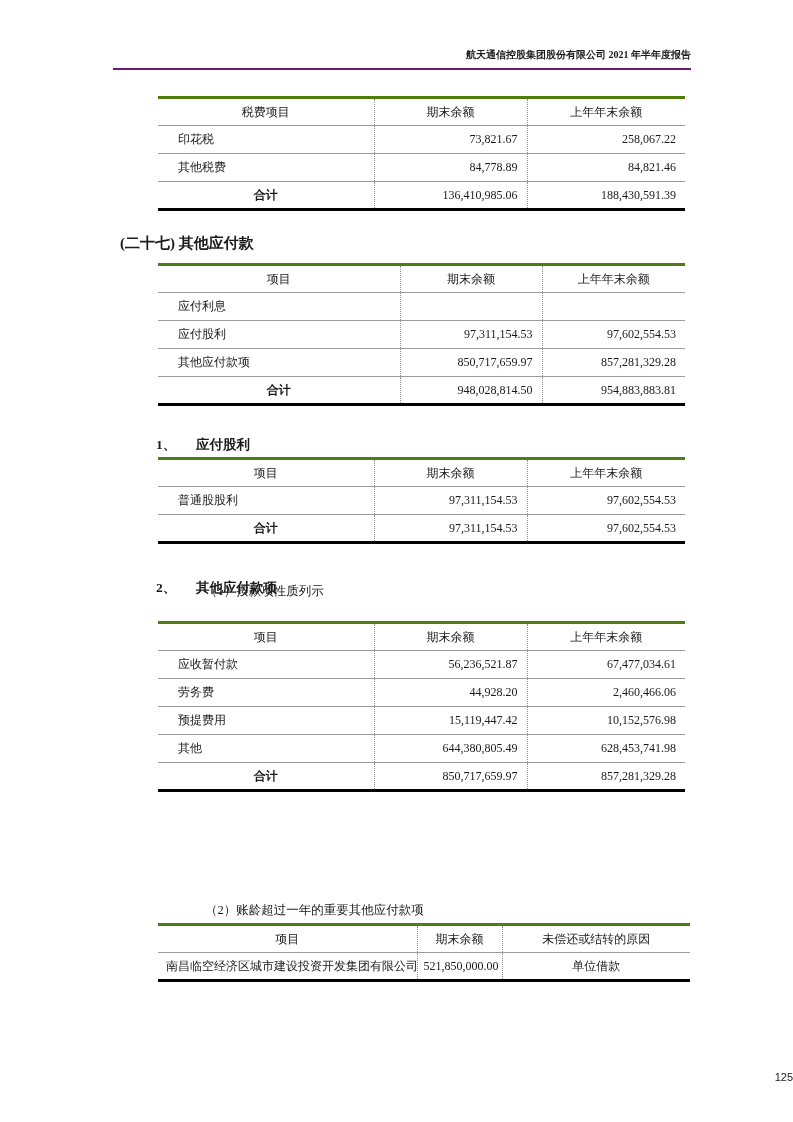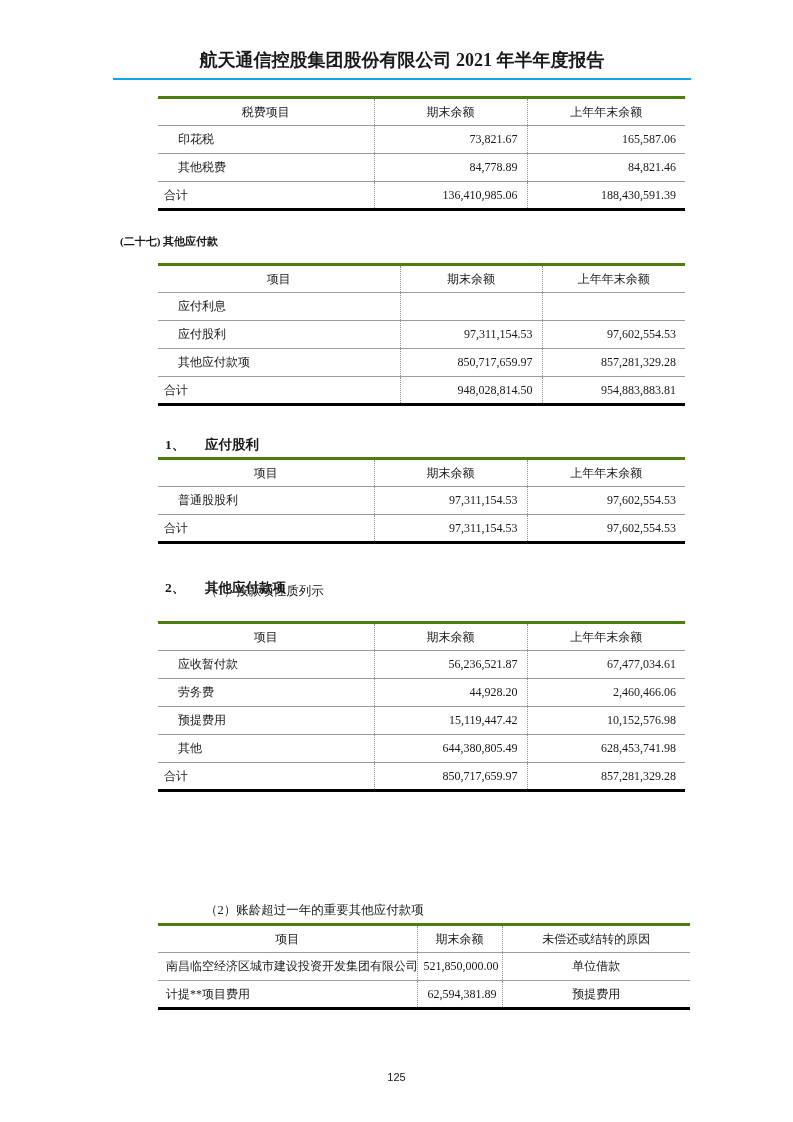--- a/index.html
+++ b/index.html
@@ -6,65 +6,65 @@
   html,body { background:#ffffff; }
   body {
     width:793px; height:1122px; position:relative;
     font-family:"Liberation Serif","DejaVu Serif",serif;
     color:#1a1a1a;
   }
   .page { position:absolute; inset:0; background:#fff; }
 
   .doc-header {
     position:absolute; top:48px; left:113px; width:578px;
-    text-align:center; border-bottom:2px solid #0ea5e9; padding-bottom:6px;
-    font-size:18px; font-weight:bold;
+    text-align:right; border-bottom:2px solid #701a75; padding-bottom:6px;
+    font-size:10px; font-weight:bold;
   }
 
   table.fin {
     position:absolute; border-collapse:collapse; table-layout:fixed;
     font-size:12px; border-top:3px solid #4d7c0f; border-bottom:3px solid #000;
     background:#fff;
   }
   table.fin td {
     height:28px; padding:0 6px; border-bottom:1px solid #9c9c9c;
     vertical-align:middle; overflow:hidden; white-space:nowrap;
   }
   table.fin tr:last-child td { border-bottom:none; }
   table.fin td + td { border-left:1px dotted #8f8f8f; }
   .h   { text-align:center; }
   .c-item  { text-align:left; padding-left:20px !important; }
   .c-num   { text-align:right; padding-right:9px !important; }
-  .c-total { text-align:left; }
+  .c-total { text-align:center;font-weight:bold; }
   .c-mid   { text-align:center; }
 
   .t-a { top:96px;  left:158px; width:527px; }
   .t-b { top:263px; left:158px; width:527px; }
   .t-c { top:457px; left:158px; width:527px; }
   .t-d { top:621px; left:158px; width:527px; }
   .t-d td { height:26.5px; }
   .t-e { top:923px; left:158px; width:532px; }
   .t-e .c-item { padding-left:8px !important; }
   .t-e .c-num  { padding-right:5px !important;text-align:right; }
 
   .sec-heading {
     position:absolute; left:120px; top:234px;
-    font-size:11px; font-weight:bold;
-  }
-  .num-heading { position:absolute; left:165px; font-size:13.5px; font-weight:bold; }
+    font-size:15px; font-weight:bold;
+  }
+  .num-heading { position:absolute; left:156px; font-size:13.5px; font-weight:bold; }
   .nh-1 { top:436px; }
   .nh-2 { top:579px; }
   .num-heading .num { display:inline-block; width:40px; }
   .sub-heading { position:absolute; left:205px; font-size:12.5px; }
   .sh-1 { top:583px; }
   .sh-2 { top:902px; }
 
   .page-number {
     position:absolute; top:1071px; left:0; width:100%;
-    text-align:center; font-size:11px;
+    text-align:right; font-size:11px;
     font-family:"Liberation Sans","DejaVu Sans",sans-serif;
   }
 </style>
 </head>
 <body>
 
 <div class="page">
 
   <div class="doc-header">
     <span>航天通信控股集团股份有限公司 2021 年半年度报告</span>
@@ -78,21 +78,21 @@
       </colgroup>
     <tbody>
         <tr>
       <td class="h">税费项目</td>
       <td class="h">期末余额</td>
       <td class="h">上年年末余额</td>
     </tr>
     <tr>
       <td class="c-item">印花税</td>
       <td class="c-num">73,821.67</td>
-      <td class="c-num">165,587.06</td>
+      <td class="c-num">258,067.22</td>
     </tr>
     <tr>
       <td class="c-item">其他税费</td>
       <td class="c-num">84,778.89</td>
       <td class="c-num">84,821.46</td>
     </tr>
     <tr>
       <td class="c-total">合计</td>
       <td class="c-num">136,410,985.06</td>
       <td class="c-num">188,430,591.39</td>
@@ -224,23 +224,18 @@
         <tr>
       <td class="h">项目</td>
       <td class="h">期末余额</td>
       <td class="h">未偿还或结转的原因</td>
     </tr>
     <tr>
       <td class="c-item">南昌临空经济区城市建设投资开发集团有限公司</td>
       <td class="c-num">521,850,000.00</td>
       <td class="c-mid">单位借款</td>
     </tr>
-    <tr>
-      <td class="c-item">计提**项目费用</td>
-      <td class="c-num">62,594,381.89</td>
-      <td class="c-mid">预提费用</td>
-    </tr>
   </tbody>
     </table>
 
   <div class="page-number">125</div>
 
 </div>
 
 </body></html>

